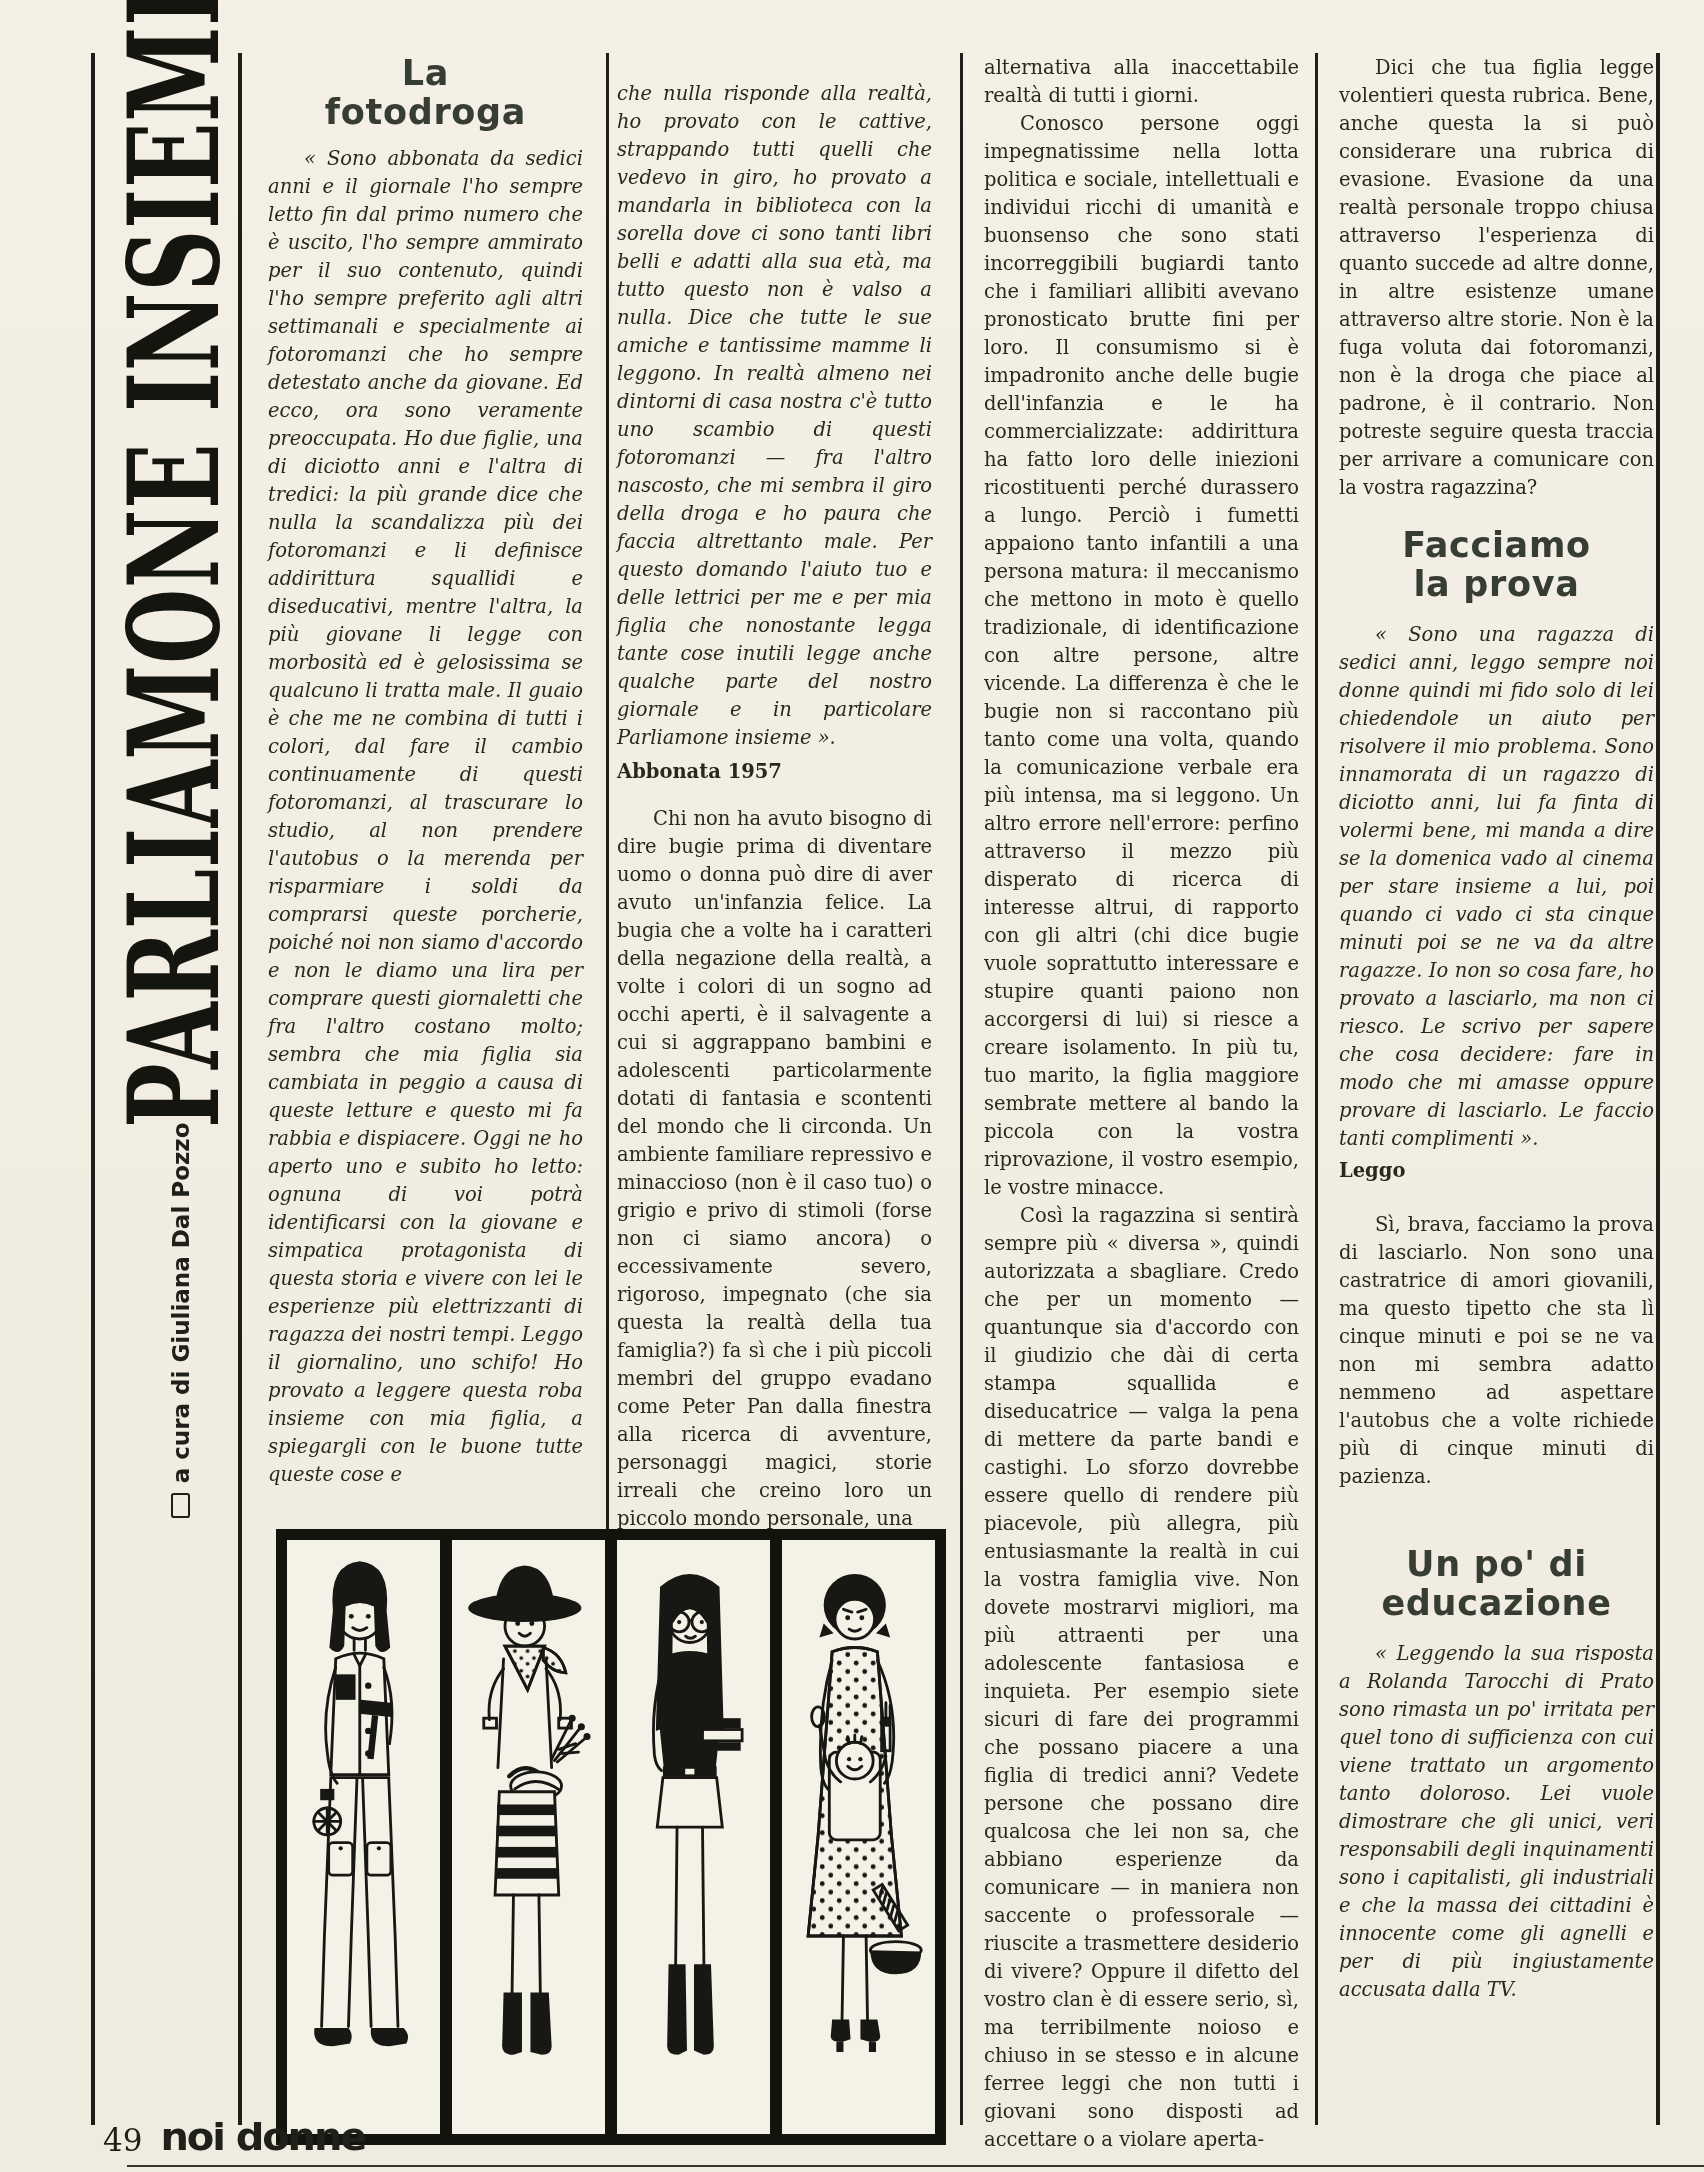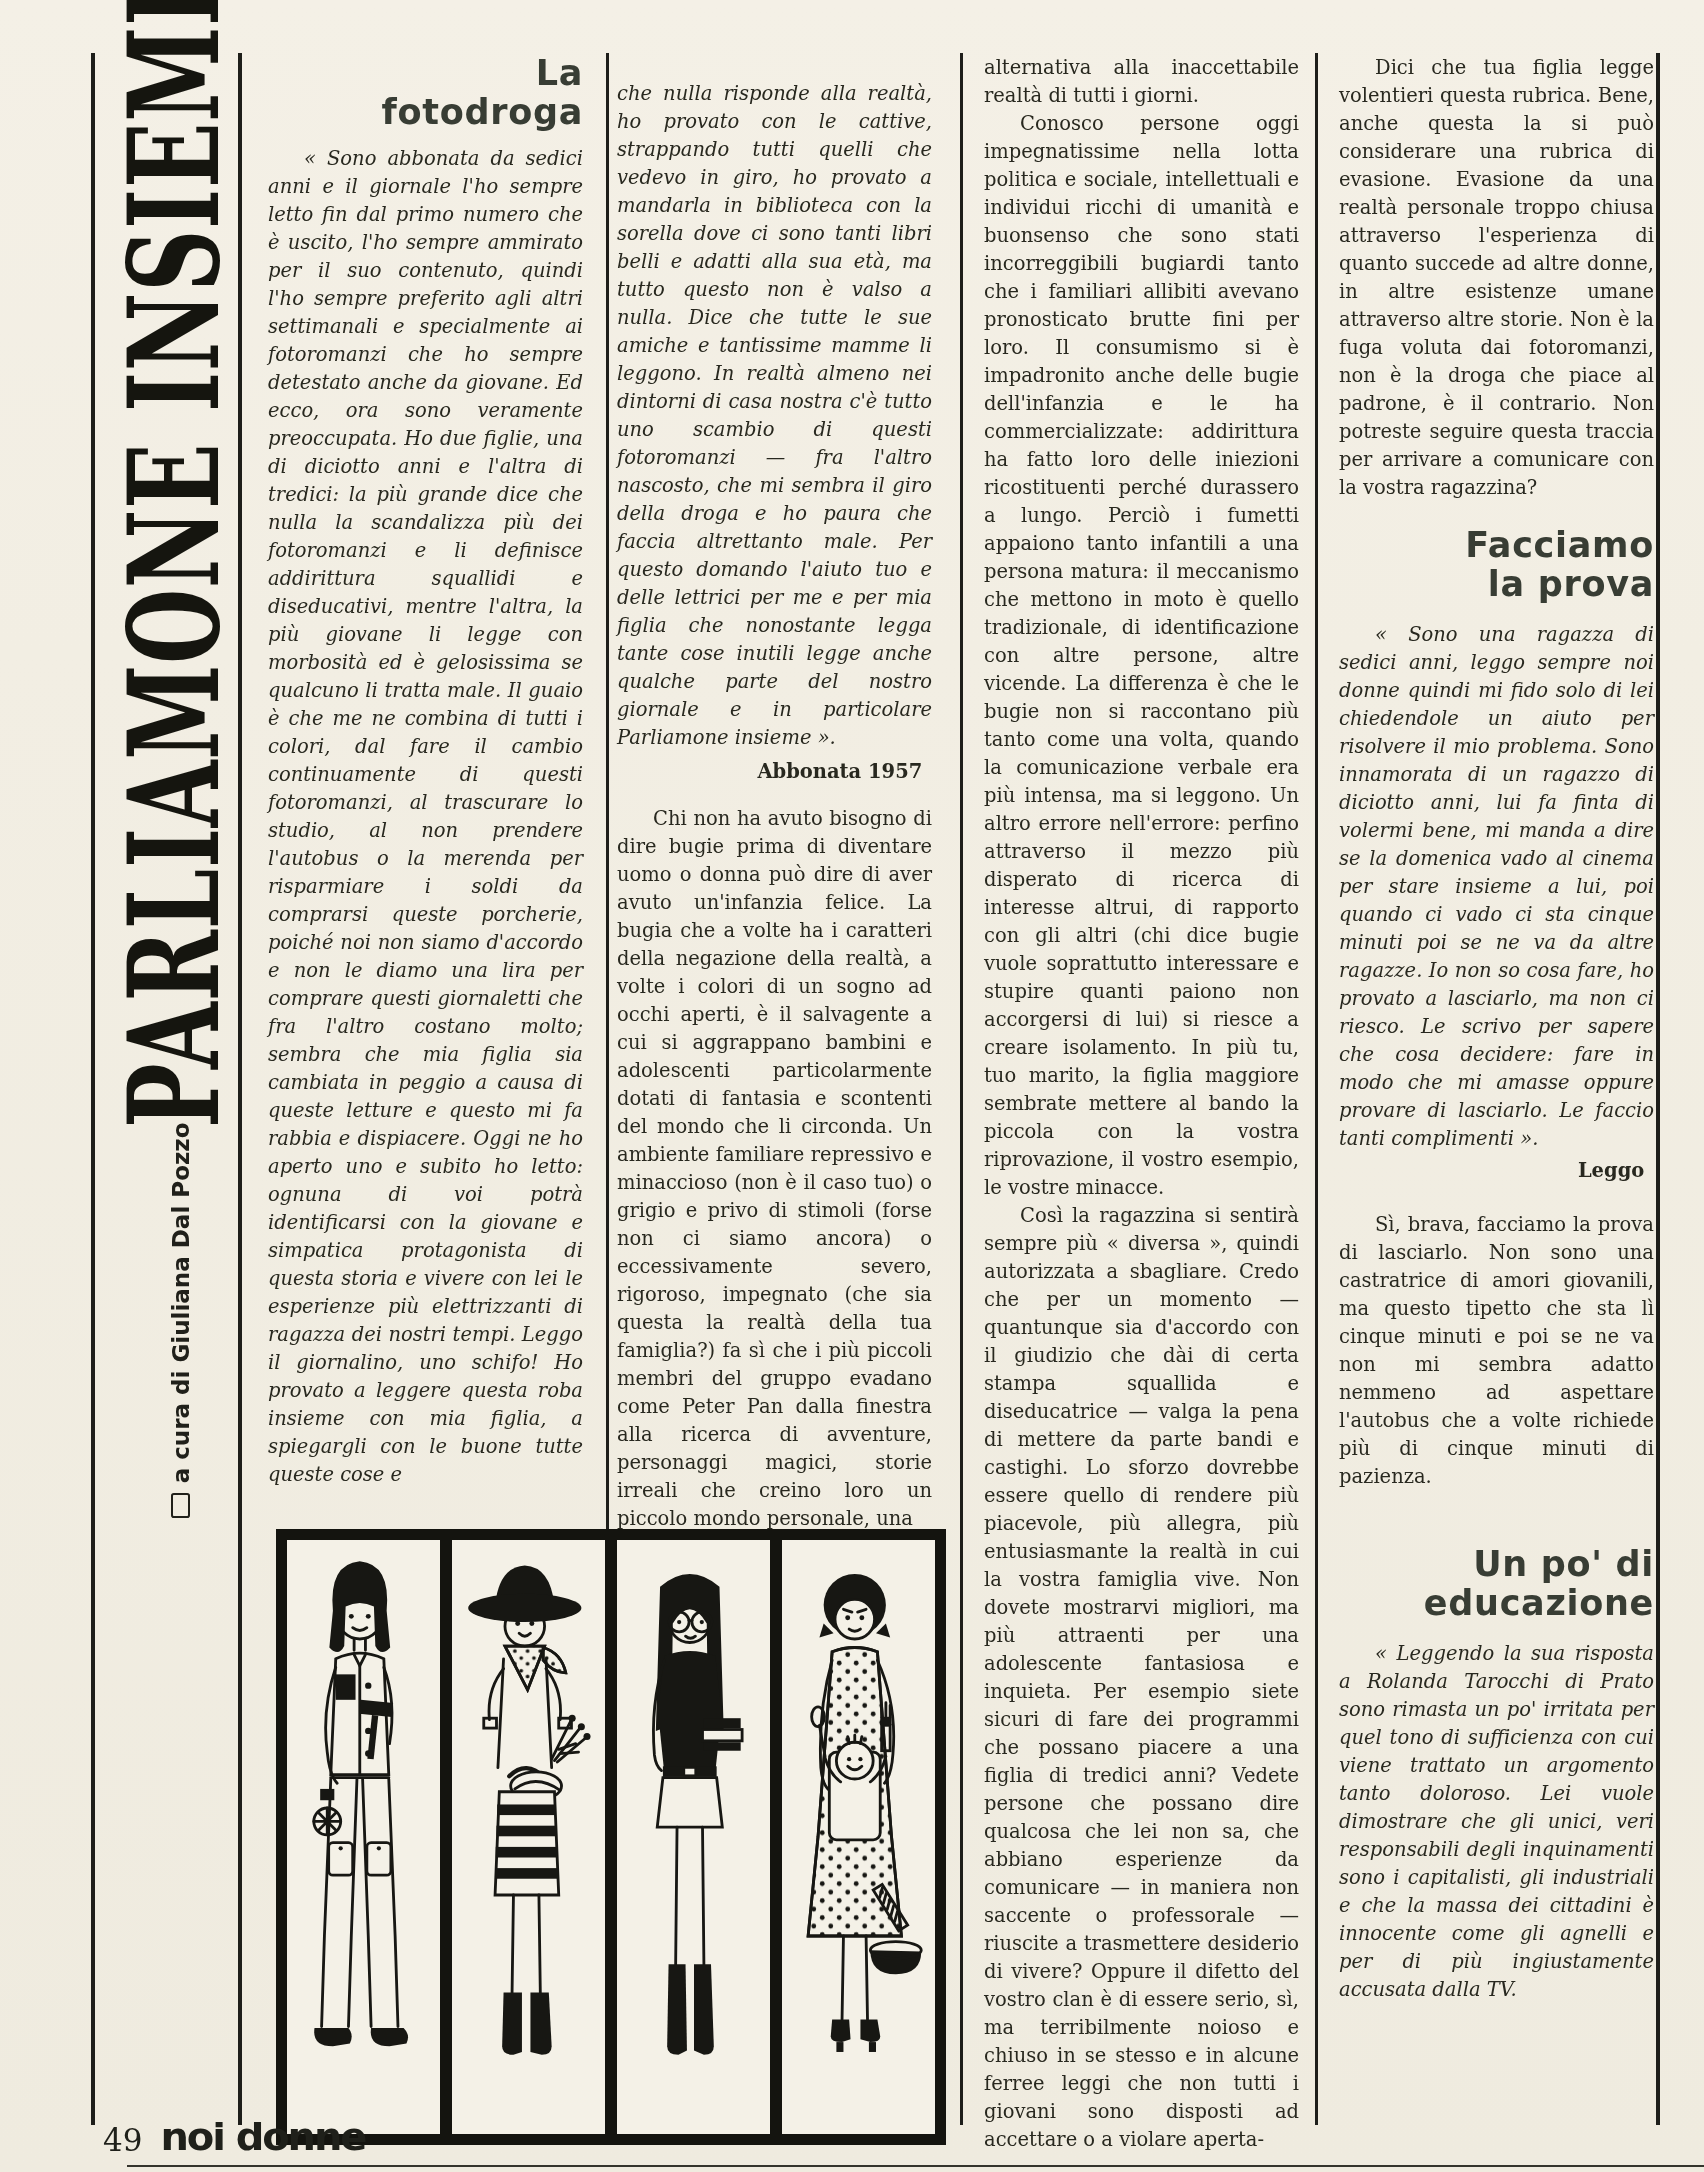--- a/index.html
+++ b/index.html
@@ -19,22 +19,22 @@
         font-size:23px;color:#20201a;}
   .byline-box{display:inline-block;width:21px;height:15.3px;border:2.1px solid #20201a;border-radius:2.8px;
         vertical-align:-1.4px;margin-right:9.7px;}
   
   .col{position:absolute;top:54px;width:315px;color:#28281f;font-size:19.5px;line-height:28px;
        text-align:justify;}
   .col p{margin:0;}
   .letter{font-style:italic;}
   .ind{text-indent:36px;}
   .colhead{font-family:"DejaVu Sans",sans-serif;font-weight:800;font-size:35px;line-height:39px;
-       text-align:right;color:#383d34;letter-spacing:0.7px;text-indent:0;}
-  .sig{text-align:right;font-style:normal;font-weight:700;padding-right:9.7px;}
+       text-align:center;color:#383d34;letter-spacing:0.7px;text-indent:0;}
+  .sig{font-style:normal;font-weight:700;padding-right:9.7px;}
   #col1{left:268px;} #col2{left:617px;margin-top:26px;} #col3{left:984px;} #col4{left:1339px;}
   #col1 .colhead{margin-bottom:12.5px;}
   #col2 .sig{margin:5.6px 0 19.5px 0;}
   #col4 #h2-facciamo{margin-top:24px;}
   #col4 .letter-start{margin-top:16.7px;}
   #col4 .sig{margin:4.2px 0 0 0;}
   #col4 #reply2{margin-top:26.5px;}
   #col4 #h3-educazione{margin-top:54px;}
   
   #illustration{position:absolute;left:276px;top:1529px;width:670px;height:616px;

